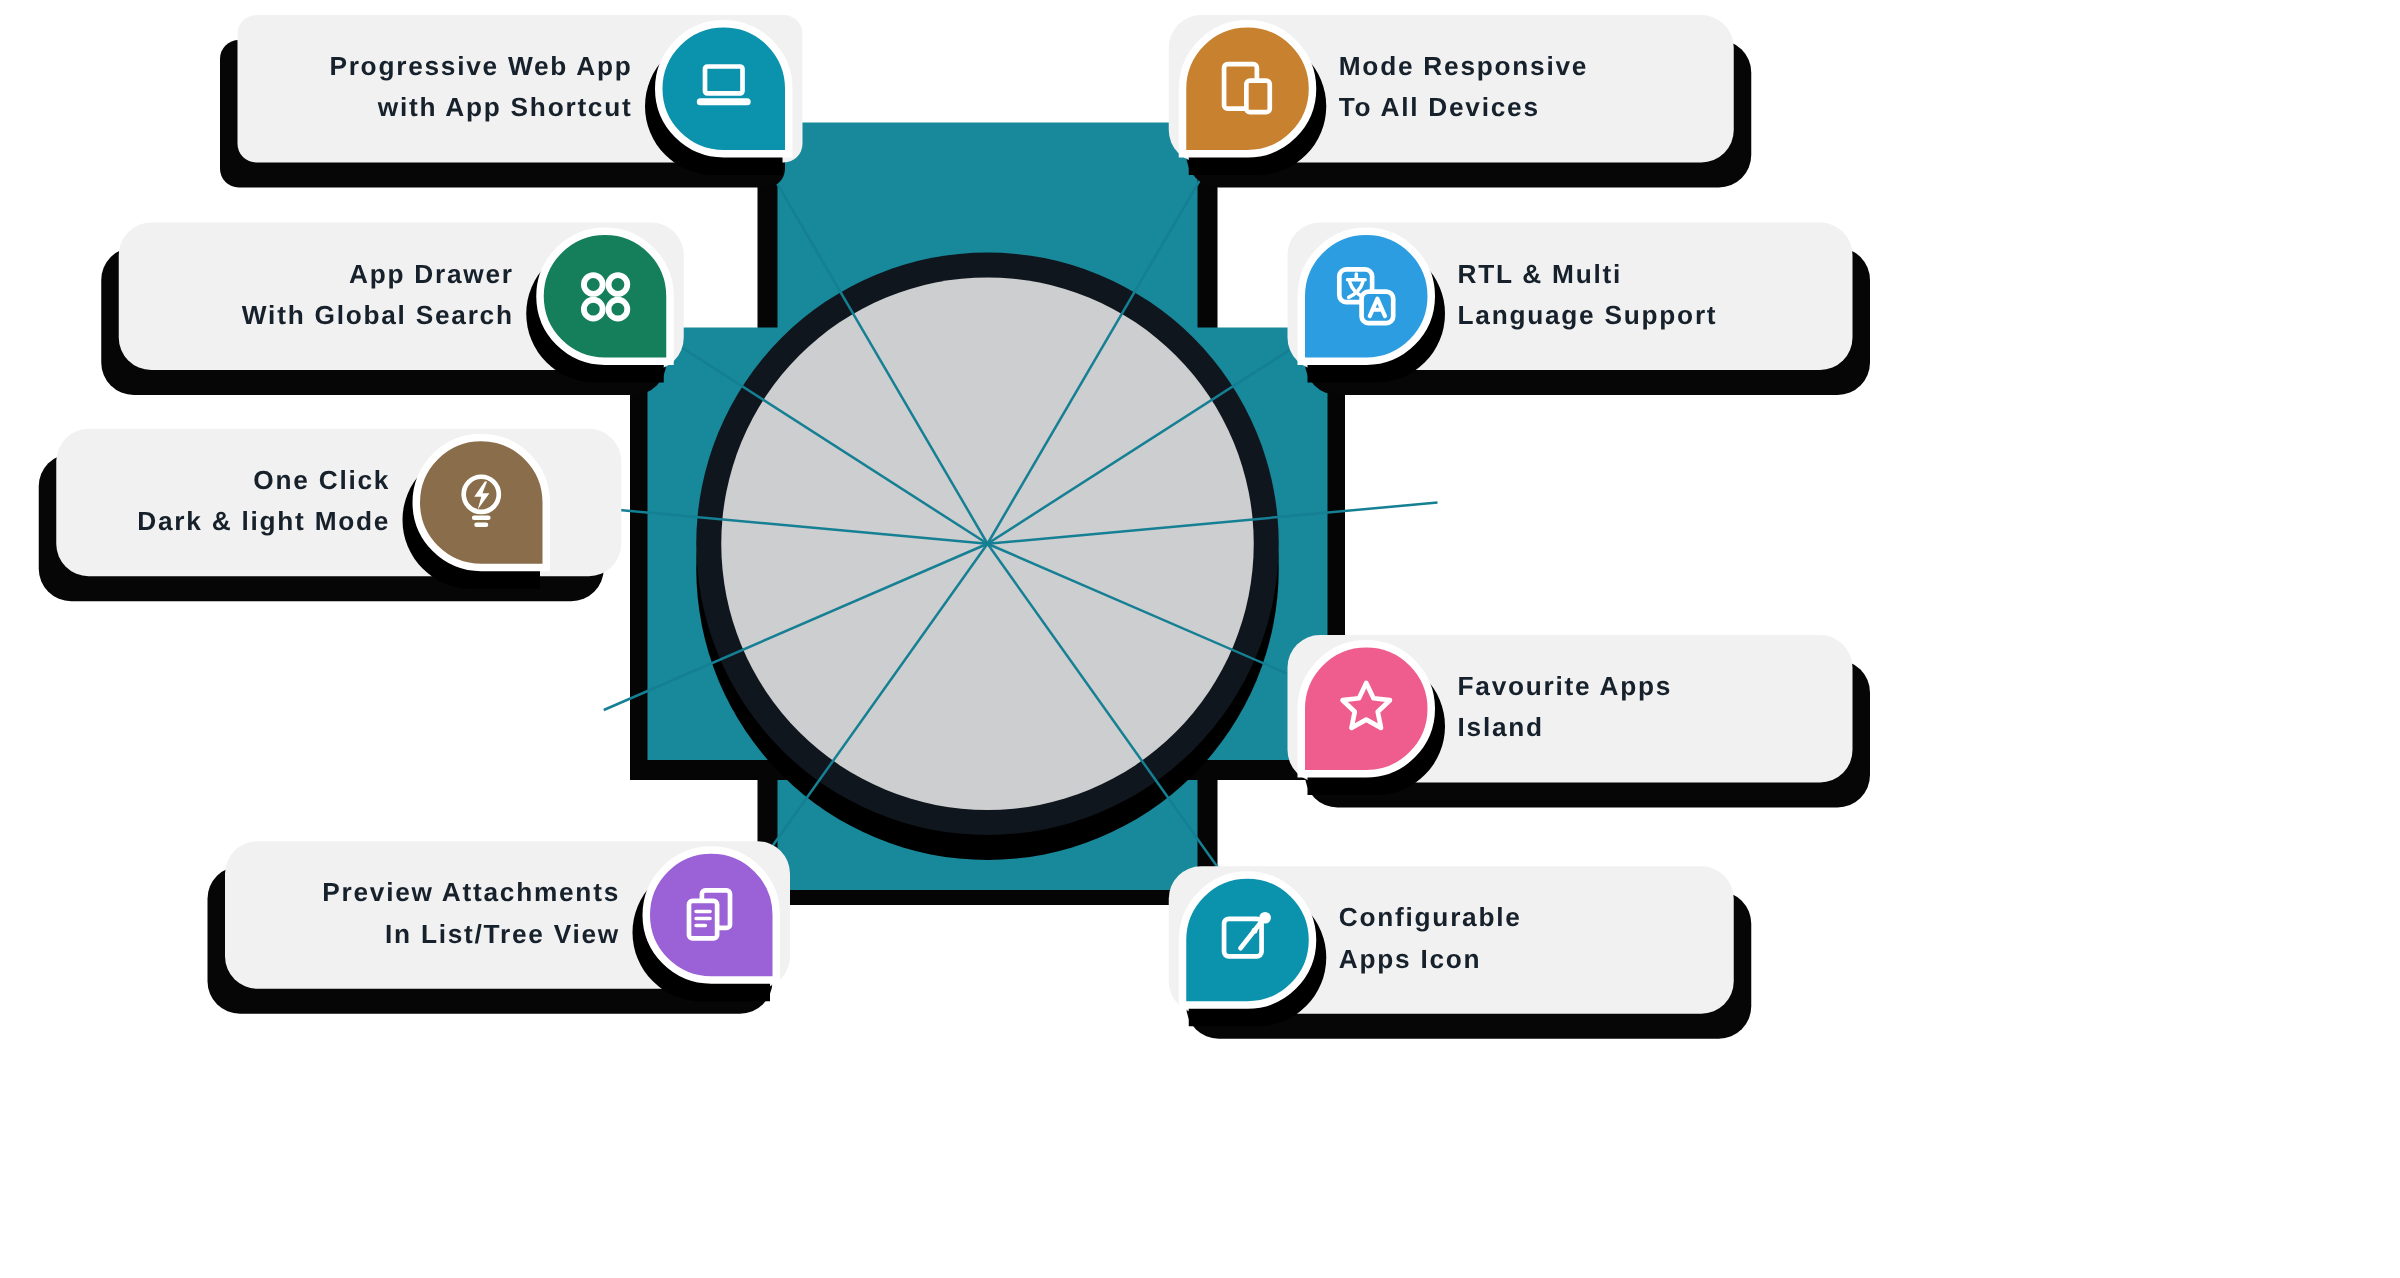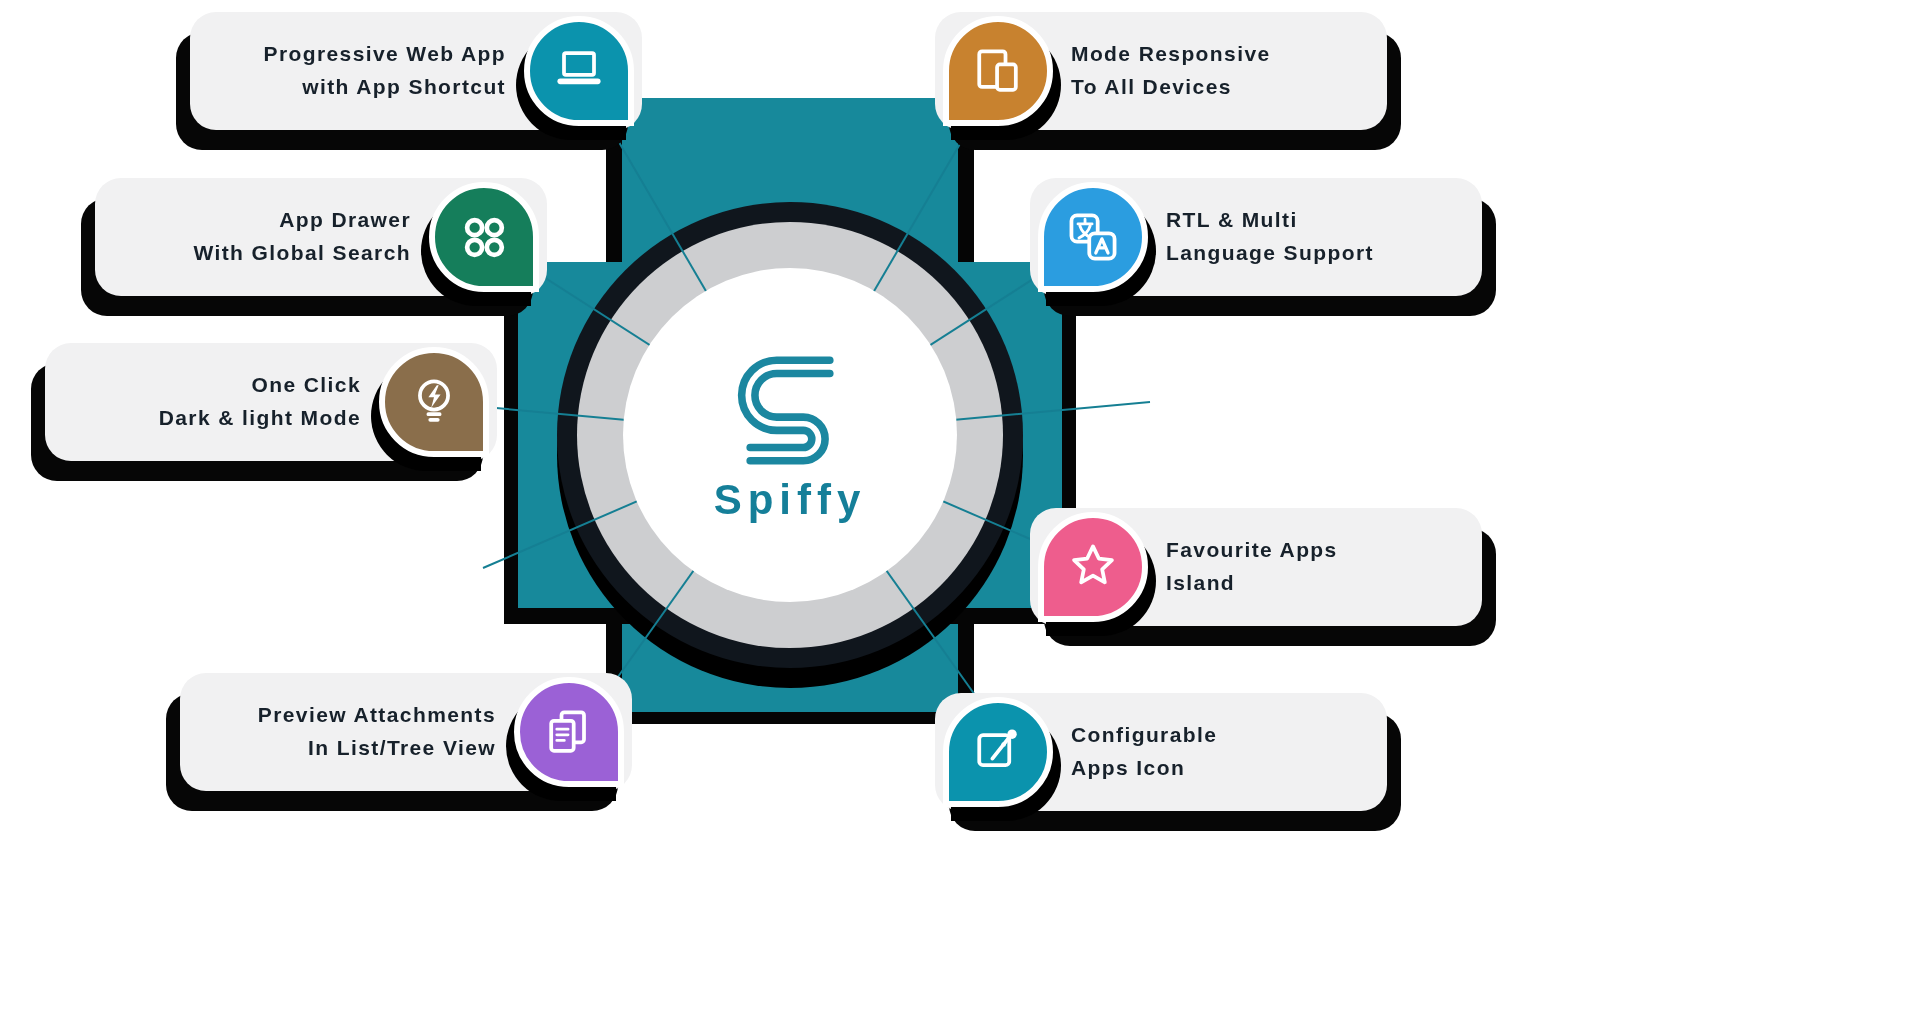--- a/index.html
+++ b/index.html
@@ -35,21 +35,21 @@
   .t1{font-size:21px;font-weight:bold;letter-spacing:1.4px;}
   .t2{font-size:21px;font-weight:bold;letter-spacing:1.4px;}
   .t2.small{font-size:16px;letter-spacing:0.8px;}
   .leaf{flex:none;width:110px;height:110px;border:6px solid #ffffff;box-sizing:border-box;
         display:flex;align-items:center;justify-content:center;background:#888;}
   .card.left  .leaf{border-radius:55% 55% 0 55%;box-shadow:-8px 14px 0 #000;}
   .card.right .leaf{border-radius:55% 55% 55% 0;box-shadow:8px 14px 0 #000;}
   .glyph{width:60px;height:60px;}
 
   
-  #l1{left:190px;top:12px;}  #l2{left:95px;top:178px;}  #l3{left:45px;top:343px;}
+  #l1{left:190px;top:12px;border-radius:15px;}  #l2{left:95px;top:178px;}  #l3{left:45px;top:343px;justify-content:center;}
   #l4{left:95px;top:508px;}  #l5{left:180px;top:673px;}
   #r1{left:935px;top:12px;}  #r2{left:1030px;top:178px;} #r3{left:1078px;top:343px;}
   #r4{left:1030px;top:508px;} #r5{left:935px;top:693px;}
 </style>
 </head>
 <body>
 
 <div class="canvas">
 
   <div class="cross cross-d"></div>
@@ -66,29 +66,20 @@
       <line x1="790" y1="435" x2="483" y2="568"></line>
       <line x1="790" y1="435" x2="578" y2="733"></line>
       <line x1="790" y1="435" x2="1002" y2="72"></line>
       <line x1="790" y1="435" x2="1097" y2="238"></line>
       <line x1="790" y1="435" x2="1150" y2="402"></line>
       <line x1="790" y1="435" x2="1097" y2="568"></line>
       <line x1="790" y1="435" x2="1002" y2="733"></line>
     </g>
   </svg>
 
-  <div class="inner">
-    <svg class="logo" width="132" height="128" viewBox="15 5 130 135">
-      <g fill="none" stroke="#1b87a0" stroke-width="8" stroke-linecap="round">
-        <path d="M122 34 H66 A23 23 0 0 0 66 80 H94 A23 23 0 0 1 94 126 H38"></path>
-        <path d="M122 20 H66 A37 37 0 0 0 66 94 H94 A9 9 0 0 1 94 112 H38"></path>
-      </g>
-    </svg>
-    <div class="brand-title">Spiffy</div>
-  </div>
 
   <div class="card left" id="l1">
     <div class="txt">
       <span class="t1">Progressive Web App</span>
       <span class="t2">with App Shortcut</span>
     </div>
     <div class="leaf" style="background: rgb(11, 147, 173); --leaf: #0b93ad;">
       <svg class="glyph" viewBox="0 0 64 64">
         <rect x="16" y="13" width="32" height="23" rx="2" fill="none" stroke="#fff" stroke-width="4"></rect>
         <rect x="9" y="40" width="46" height="6" rx="3" fill="#fff"></rect>

